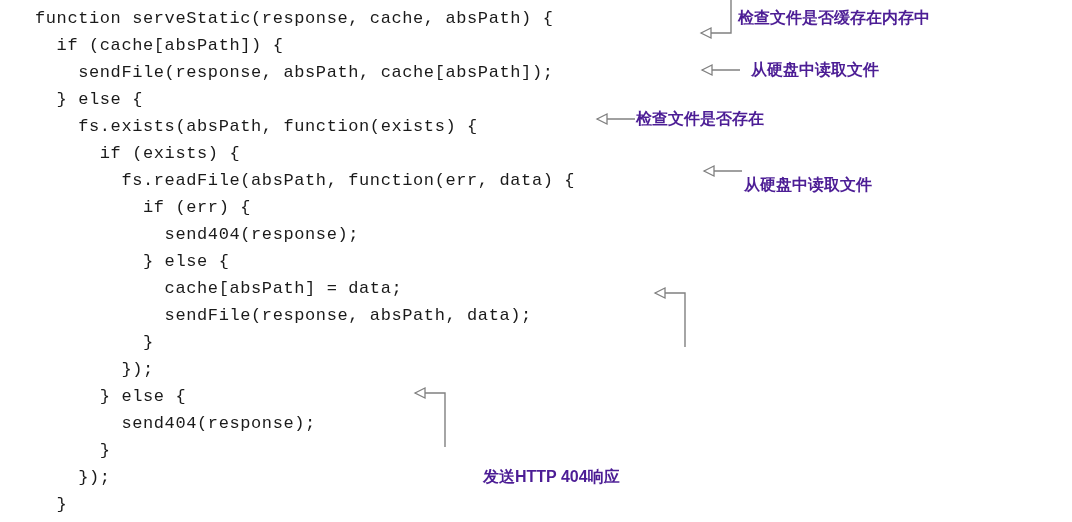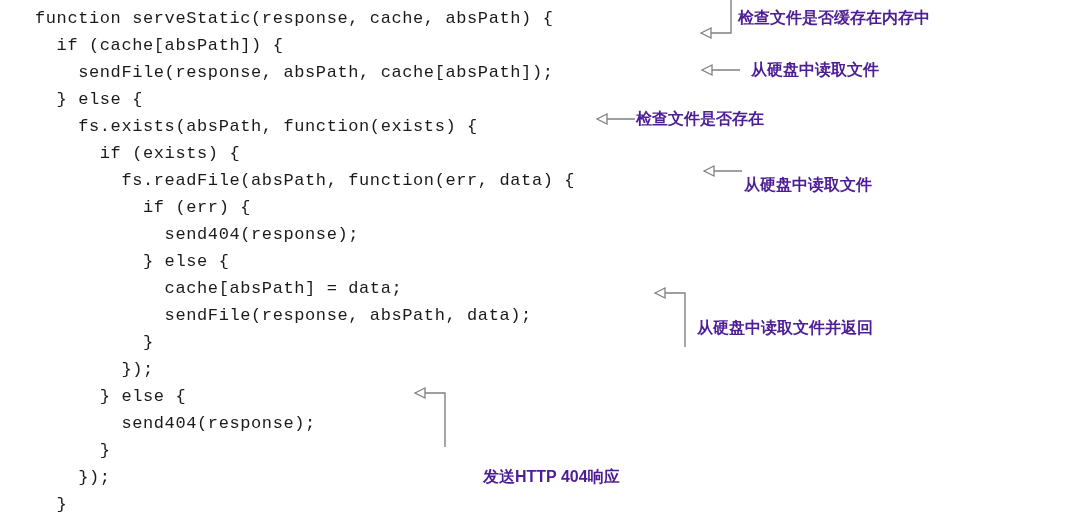--- a/index.html
+++ b/index.html
@@ -92,21 +92,20 @@
     </svg>
   </div>
   <div class="annotation" style="left:744px; top:177px;">从硬盘中读取文件</div>
 
   <div class="connector" style="left:652px; top:285px;">
     <svg width="60" height="70" viewBox="0 0 60 70" fill="none">
       <path d="M3 8 L33 8 L33 62" stroke="#808080" stroke-width="1.4" fill="none"></path>
       <path d="M3 8 L13 3 L13 13 Z" stroke="#808080" stroke-width="1.3" fill="#ffffff" stroke-linejoin="miter"></path>
     </svg>
   </div>
-  <div class="annotation" style="left:697px; top:320px;">从硬盘中读取文件并返回</div>
 
   <div class="connector" style="left:412px; top:385px;">
     <svg width="60" height="70" viewBox="0 0 60 70" fill="none">
       <path d="M3 8 L33 8 L33 62" stroke="#808080" stroke-width="1.4" fill="none"></path>
       <path d="M3 8 L13 3 L13 13 Z" stroke="#808080" stroke-width="1.3" fill="#ffffff" stroke-linejoin="miter"></path>
     </svg>
   </div>
   <div class="annotation" style="left:483px; top:421px;margin-top:48px;">发送HTTP 404响应</div>
 
 </div>

